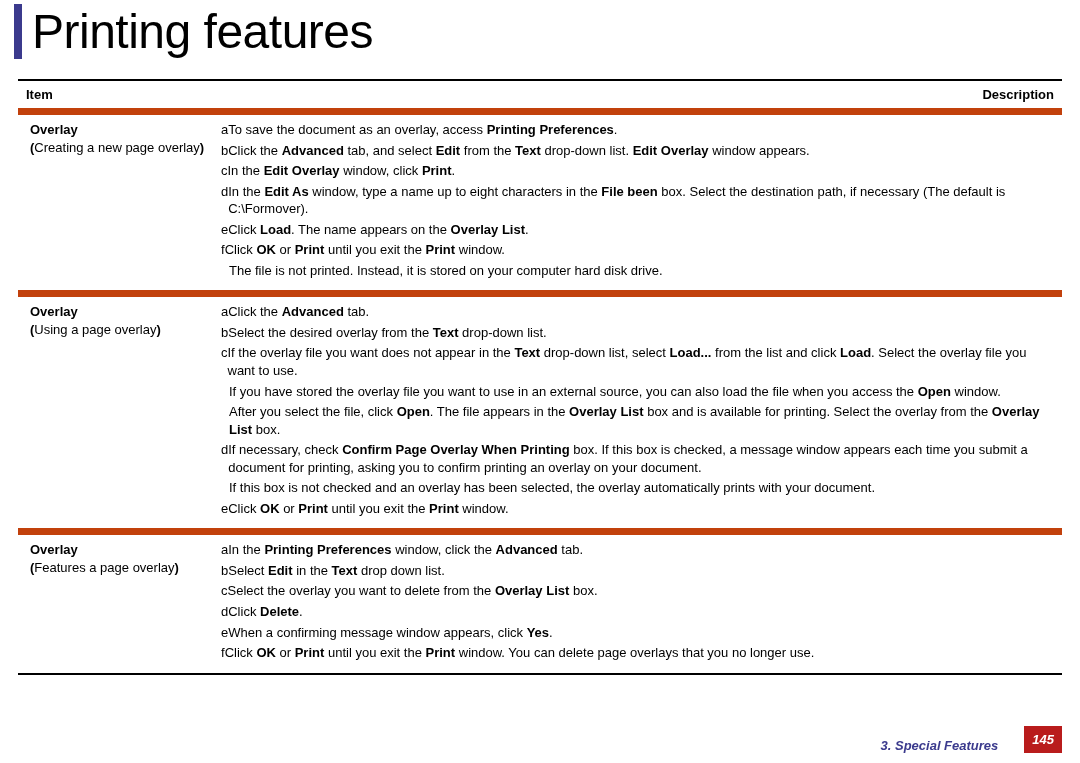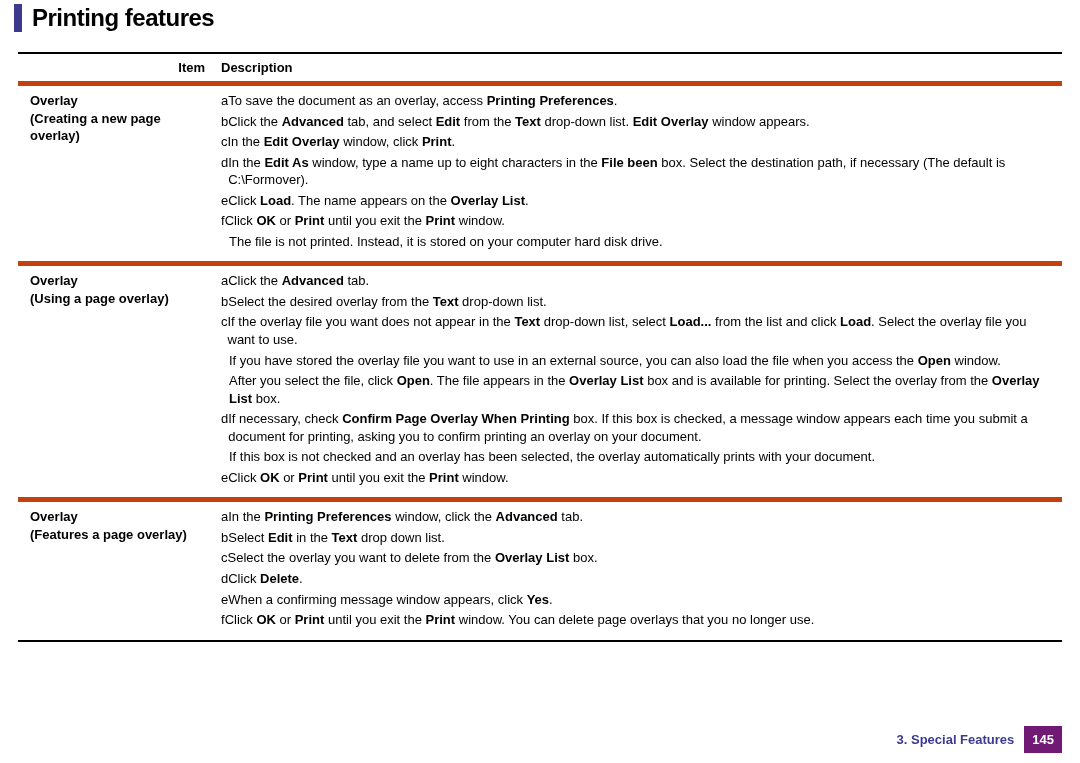--- a/index.html
+++ b/index.html
@@ -11,76 +11,77 @@
     width: 1080px;
     height: 763px;
     position: relative;
   }
   .title-bar {
     border-left: 8px solid #3b3a8d;
     padding-left: 10px;
     margin: 4px 0 20px 14px;
   }
   .title-bar h1 {
-    font-size: 24px;
-    font-weight: bold;
+    font-size: 48px;
+    font-weight: normal;
     color: #000;
     letter-spacing: -0.5px;
   }
   .content {
     margin: 0 18px;
   }
   table {
     width: 100%;
     border-collapse: collapse;
     border-top: 2px solid #000;
     border-bottom: 2px solid #000;
   }
   th {
     border-bottom: 1px solid #666;
     padding: 6px 8px;
     font-weight: bold;
     font-size: 13px;
-    text-align: left;
-  }
-  th.item-col { width: 195px; text-align:right; }
+    text-align: right;
+  }
+  th.item-col { width: 195px; text-align:left; }
   td {
-    border-top: 5px solid #c2410c;
+    border-top: 7px solid #c2410c;
     padding: 6px 8px 8px 8px;
     vertical-align: top;
     font-size: 13px;
     line-height: 1.35;
   }
   td.item-cell {
     font-weight: bold;
     padding-left:12px;
   }
   td.item-cell .sub {
-    font-weight: bold;
+    font-weight: normal;
   }
   .step-list { list-style:none; padding:0; margin:0;}
   .step-list .cont {
     margin-left:8px;
     margin-bottom:3px;
   }
   .footer {
     position:absolute;
     bottom:10px;
     right:18px;
     display:flex;
-    align-items:center;
-    gap:10px;
+    align-items:flex-end;
+    gap:26px;
     font-size:13px;
+    font-style:italic;
   }
   .footer .section {
     color:#3b3a8d;
     font-weight:bold;
   }
   .footer .pagebox {
-    background:#701a75;
+    background:#b91c1c;
     color:#fff;
     font-weight:bold;
     padding:6px 8px;
     min-width:30px;
     text-align:center;
   }
 </style>
 </head>
 <body>
 

